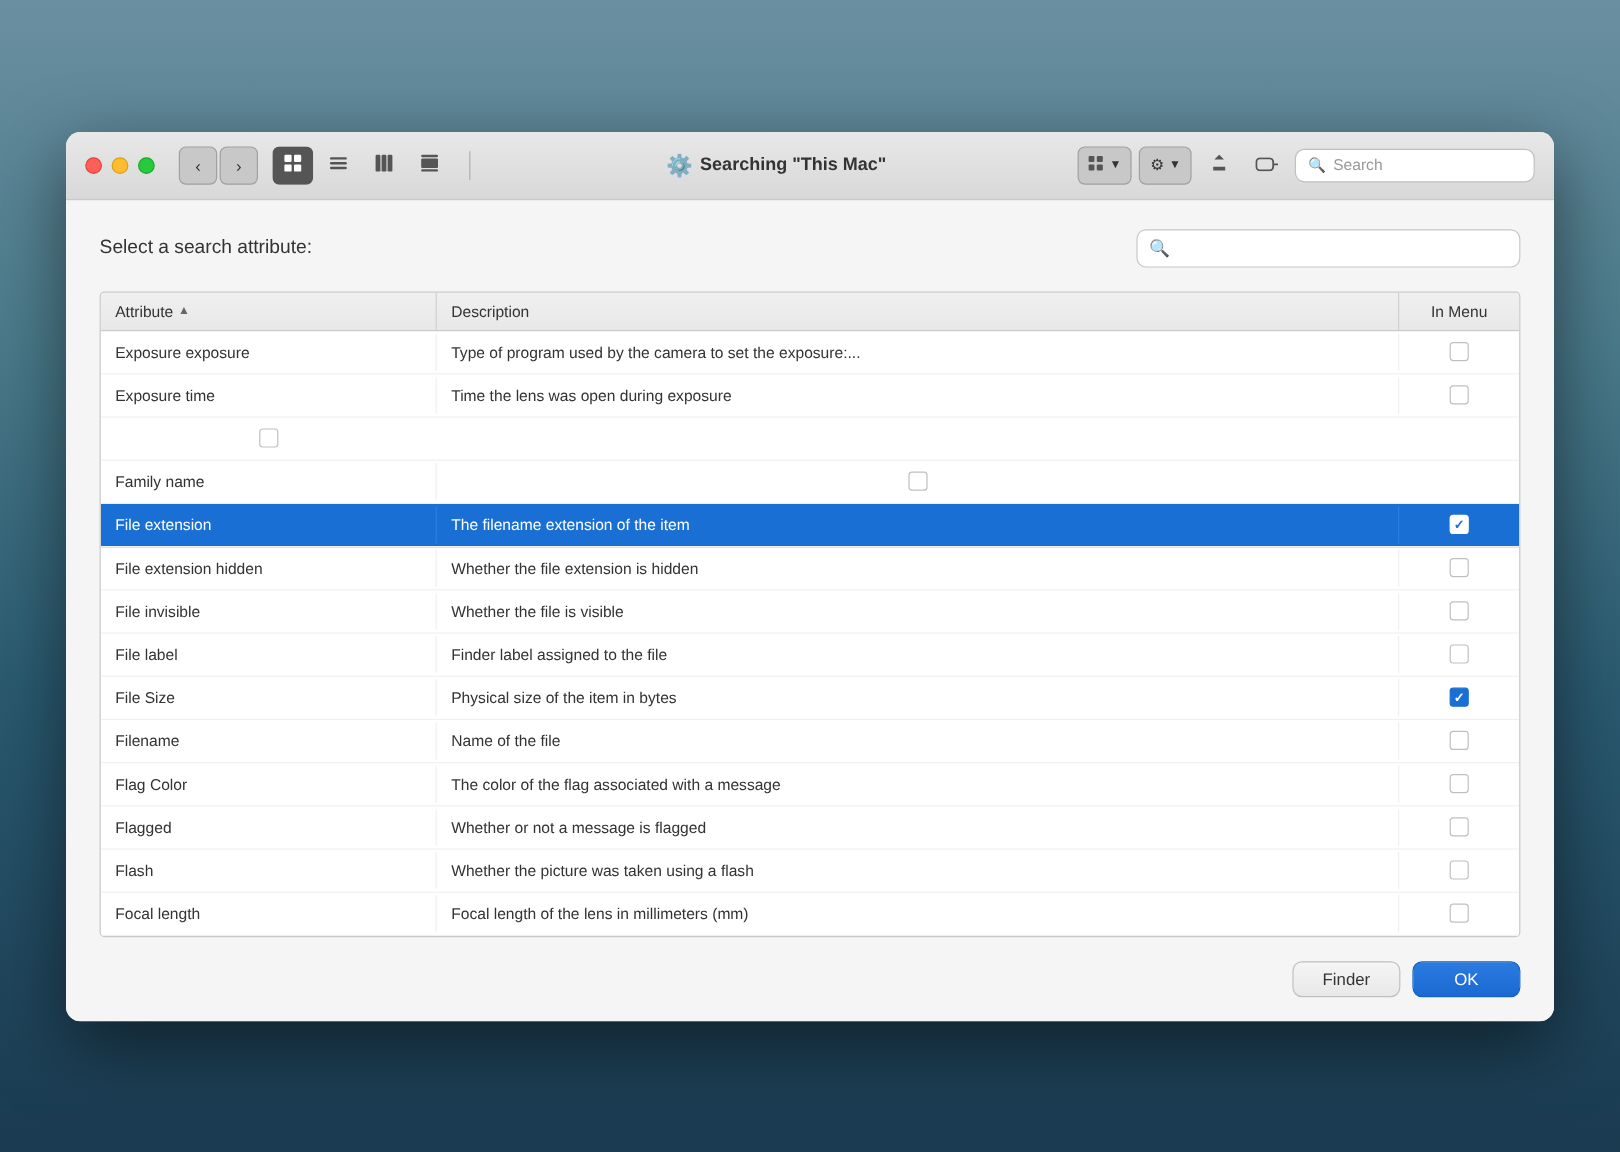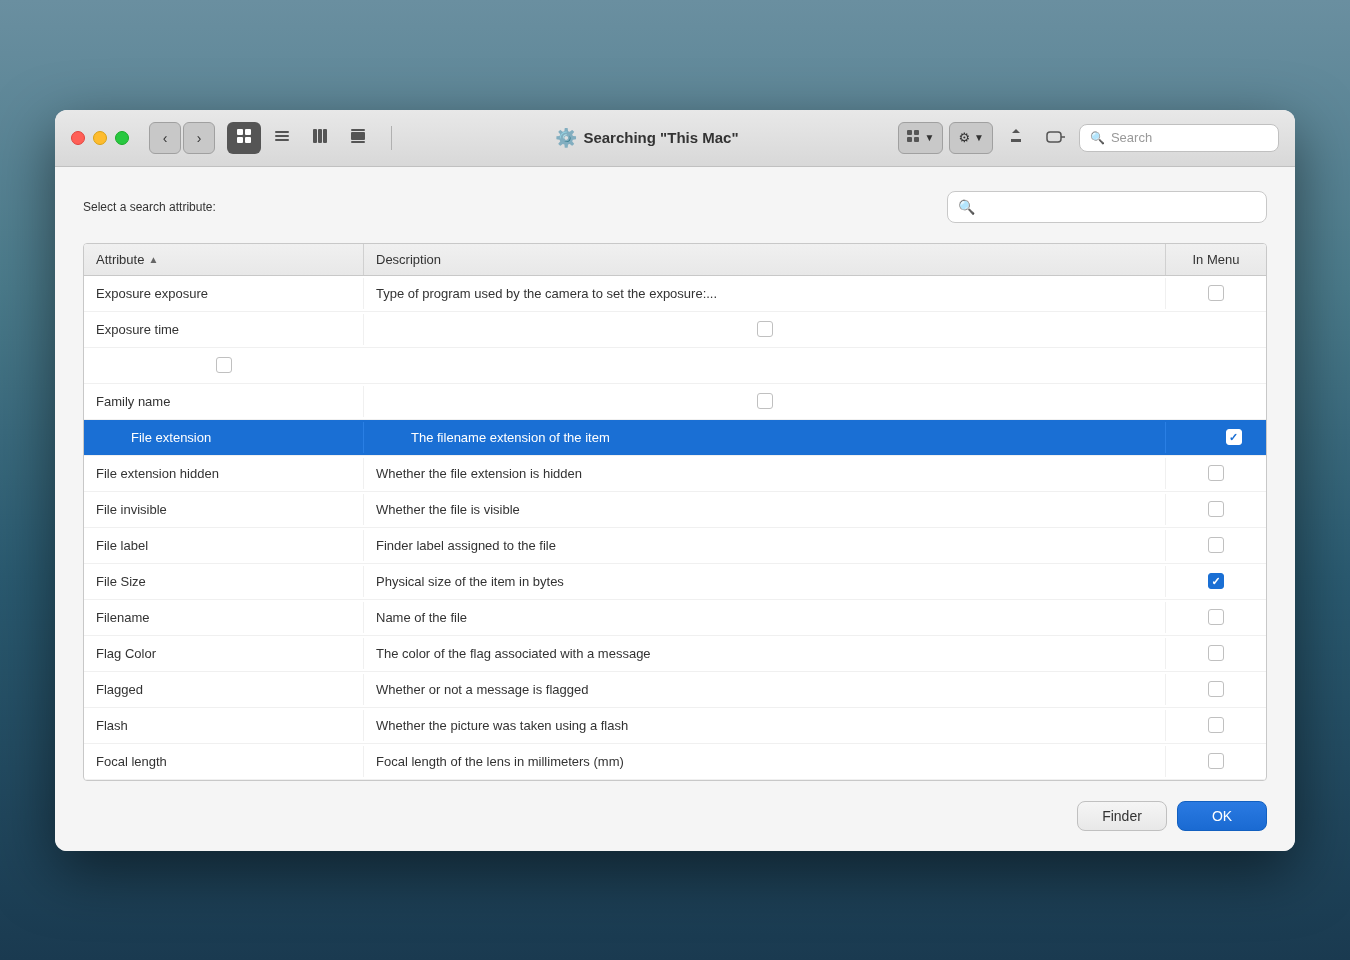--- a/index.html
+++ b/index.html
@@ -180,21 +180,21 @@
     }
 
     .dialog-header {
       display: flex;
       align-items: center;
       justify-content: space-between;
       margin-bottom: 20px;
     }
 
     .dialog-title {
-      font-size: 12px;
+      font-size: 16px;
       color: #333;
       font-weight: 400;
     }
 
     .filter-search {
       background: white;
       border: 1px solid #c8c8c8;
       border-radius: 8px;
       height: 32px;
       width: 320px;
@@ -255,21 +255,21 @@
     .table-row.selected {
       background: #1a6fd4;
     }
 
     .table-cell {
       padding: 8px 12px;
       font-size: 13px;
       color: #333;
       border-right: 1px solid #f0f0f0;
     }
-    .table-row.selected .table-cell { color: white; border-right-color: #2a7fe4; margin-left: 35px; }
+    .table-row.selected .table-cell { color: white; border-right-color: #2a7fe4; }
     .table-cell:last-child {
       border-right: none;
       display: flex;
       align-items: center;
       justify-content: center;
     }
 
     
     .checkbox {
       width: 16px;
@@ -474,20 +474,21 @@
       <div class="table-body" id="table-body">
       <div class="table-row">
             <div class="table-cell">Exposure exposure</div>
             <div class="table-cell">Type of program used by the camera to set the exposure:...</div>
             <div class="table-cell">
               <div class="checkbox"></div>
             </div>
           </div>
           <div class="table-row">
             <div class="table-cell">Exposure time</div>
+            <div class="table-cell">Time the lens was open during exposure</div>
             <div class="table-cell">
               <div class="checkbox"></div>
             </div>
           </div>
           <div class="table-row">
             <div class="table-cell">
               <div class="checkbox"></div>
             </div>
           </div>
           <div class="table-row">

